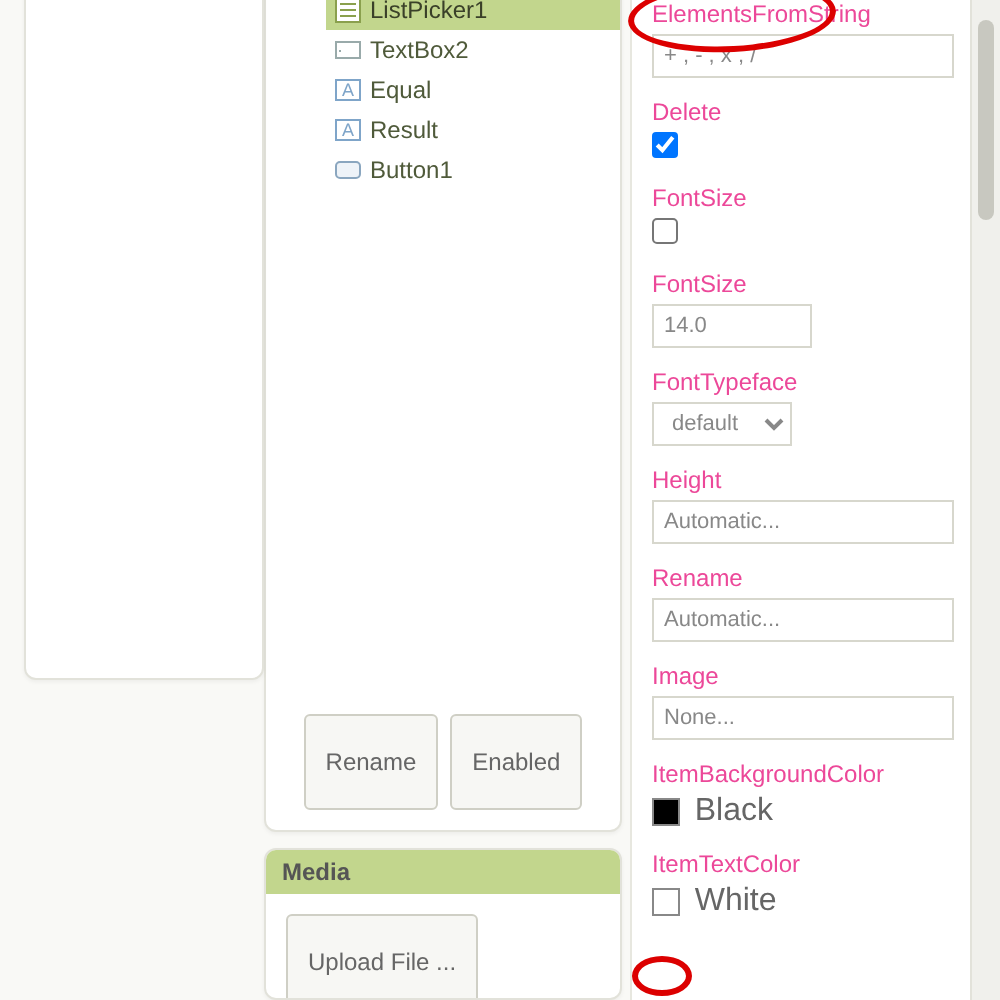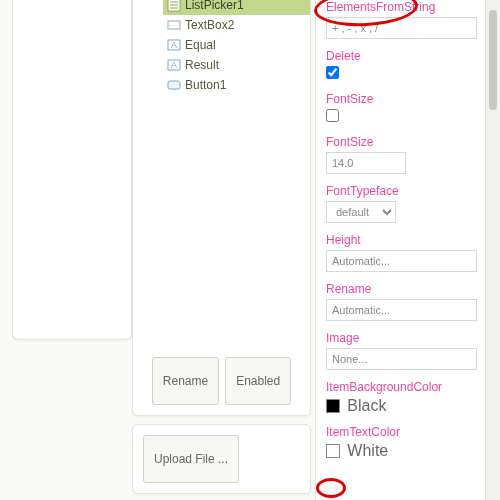--- a/index.html
+++ b/index.html
@@ -239,20 +239,21 @@
         </div>
 
       </div>
       <div class="compbtns">
         <button class="b">Rename</button>
         <button class="b">Enabled</button>
       </div>
     </div>
 
     <div class="card mediacard">
+      <div class="mediahdr">Media</div>
       <div class="mediabody">
         <button class="b">Upload File ...</button>
       </div>
     </div>
   </div>
 
   <div class="propcol">
 
     <div class="prop">
       <span class="plabel">ElementsFromString</span>

